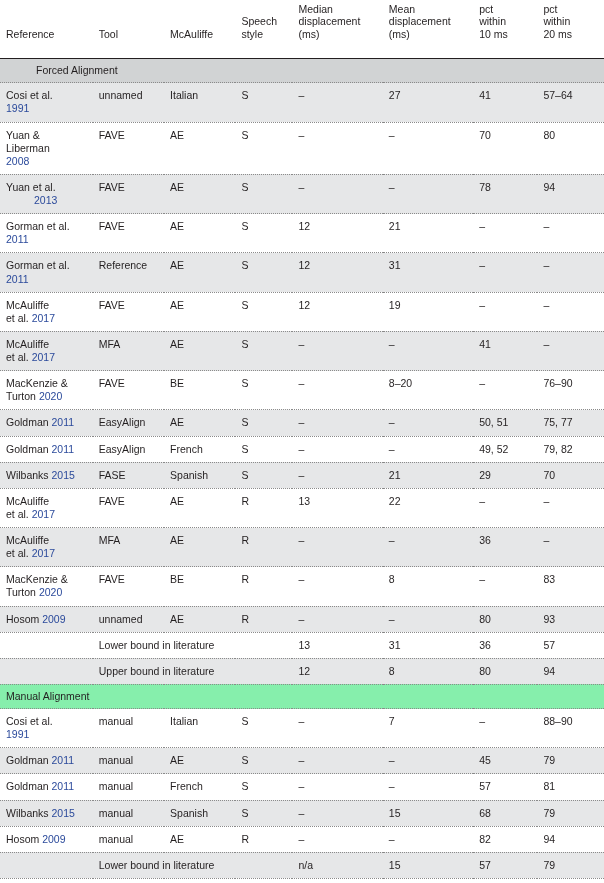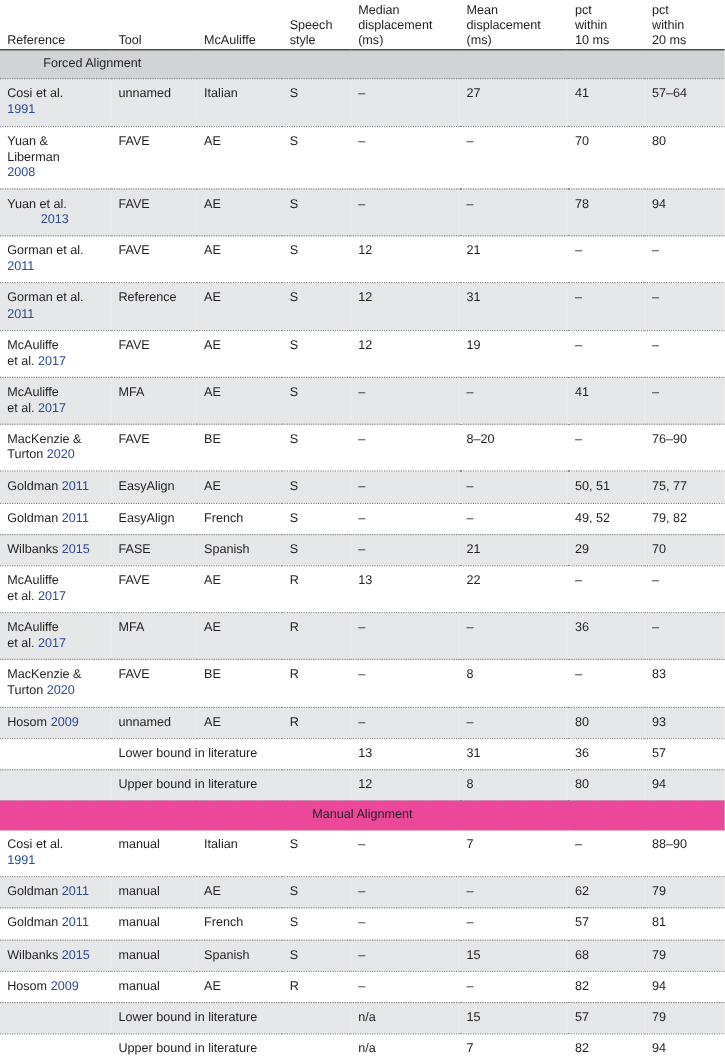--- a/index.html
+++ b/index.html
@@ -32,21 +32,21 @@
   table.data-table col.c3 { width: 48px; }
   table.data-table col.c4 { width: 76px; }
   table.data-table col.c5 { width: 76px; }
   table.data-table col.c6 { width: 54px; }
   table.data-table col.c7 { width: 56px; }
 
   thead th {
     font-weight: normal;
     font-size: 10.5px;
     vertical-align: bottom;
-    padding: 3px 6px 1px 6px;
+    padding: 3px 6px 18px 6px;
     text-align: left;
     line-height: 1.18;
     color: #231f20;
   }
   thead th.num { text-align: left; }
   thead tr.head-row {
     border-bottom: 1.4px solid #231f20;
   }
   tbody td {
     padding: 6px 6px 6px 6px;
@@ -328,21 +328,21 @@
         </tr>
         <tr class="shade">
           <td>&nbsp;</td>
           <td colspan="3">Upper bound in literature</td>
           <td>12</td>
           <td>8</td>
           <td>80</td>
           <td>94</td>
         </tr>
         <tr class="section">
-          <td colspan="8" style="background: #ec4899; text-align: center;">Manual Alignment</td>
+          <td colspan="8" style="background: #86efac;">Manual Alignment</td>
         </tr>
         <tr>
           <td>
             <span class="ref-line">Cosi et al.</span>
             <span class="ref-line"><span class="cite" style="color: rgb(43, 74, 155);">1991</span></span>
           </td>
           <td>manual</td>
           <td>Italian</td>
           <td>S</td>
           <td>–</td>
@@ -352,21 +352,21 @@
         </tr>
         <tr class="shade">
           <td>
             <span class="ref-line">Goldman <span class="cite" style="color: rgb(43, 74, 155);">2011</span></span>
           </td>
           <td>manual</td>
           <td>AE</td>
           <td>S</td>
           <td>–</td>
           <td>–</td>
-          <td>62</td>
+          <td>45</td>
           <td>79</td>
         </tr>
         <tr>
           <td>
             <span class="ref-line">Goldman <span class="cite" style="color: rgb(43, 74, 155);">2011</span></span>
           </td>
           <td>manual</td>
           <td>French</td>
           <td>S</td>
           <td>–</td>

